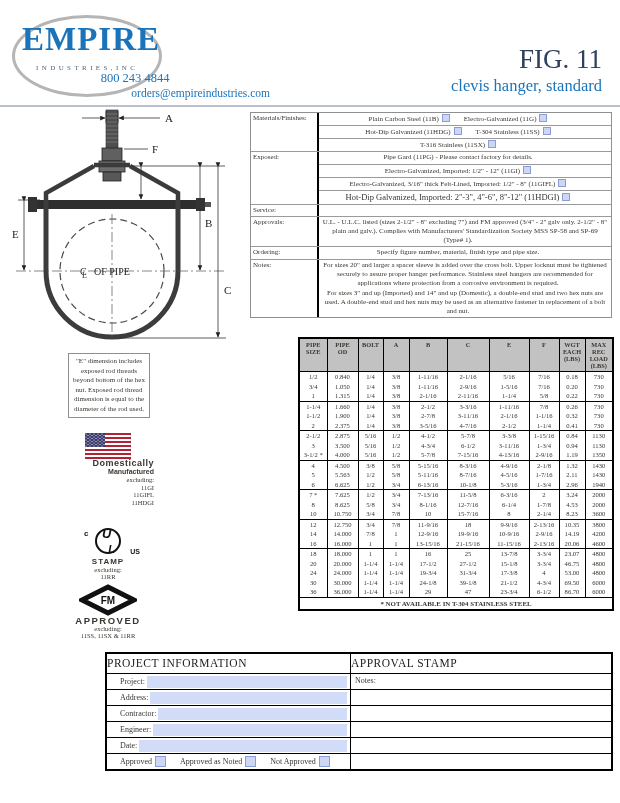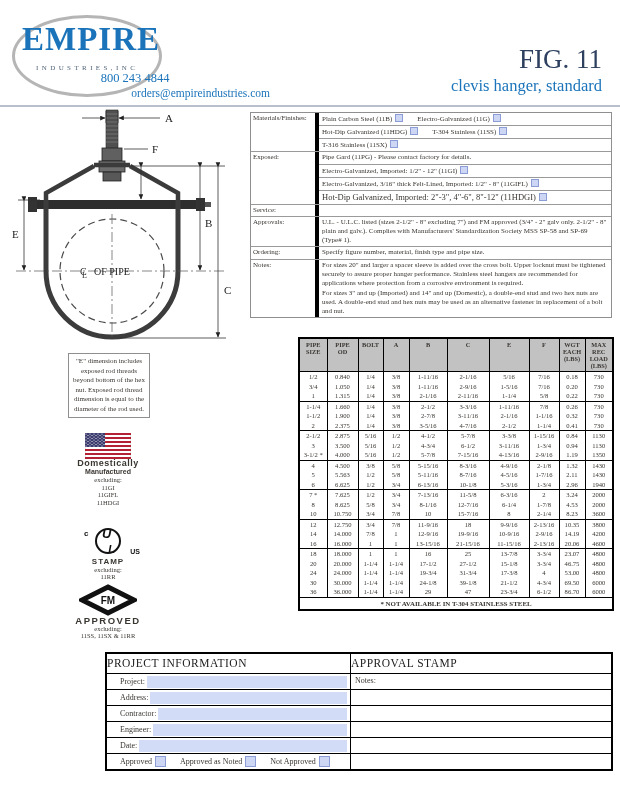--- a/index.html
+++ b/index.html
@@ -27,23 +27,23 @@
     font-size:16.5px;color:var(--brand-blue);}
   .hdr-rule{position:absolute;left:0;top:105px;width:620px;height:2px;background:#b9c0cc;}
 
   
   .diagram{position:absolute;left:10px;top:108px;}
 
   
   .spec{position:absolute;left:250px;top:112px;width:362px;border:1px solid #8f8f8f;font-size:7px;}
   .info-row{display:flex;border-top:1px solid #9a9a9a;}
   .info-row:first-child{border-top:none;}
-  .info-label{width:68px;border-right:4px solid #000000;padding:1px 2px;line-height:9px;}
+  .info-label{width:68px;border-right:2px solid #000000;padding:1px 2px;line-height:9px;}
   .info-content{flex:1;min-width:0;}
-  .info-line{padding:1px 3px;line-height:9px;min-height:12px;}
+  .info-line{padding:1px 3px;line-height:9px;min-height:12px;text-align:center;}
   .info-line + .info-line{border-top:1px solid #9a9a9a;}
   .flow .info-line + .info-line{border-top:none;padding-top:0;}
   .info-line.large{font-size:8.5px;line-height:11px;}
   .seg{margin-right:14px;white-space:normal;}
   .cb{display:inline-block;width:8px;height:8px;background:var(--cb-blue);
       border:1px solid var(--cb-border);vertical-align:-1px;margin-left:3px;}
 
   
   .size-wrap{position:absolute;left:298px;top:337px;width:314px;}
   table.size{border-collapse:collapse;table-layout:fixed;width:314px;border:2px solid #000;}
@@ -52,21 +52,21 @@
   table.size td{font-size:6.6px;text-align:center;border-left:1px solid #000;border-right:1px solid #000;
     padding:0;height:9.5px;line-height:9.5px;white-space:nowrap;overflow:hidden;}
   table.size tr.gs td{border-top:1.6px solid #000;}
   table.size td.fn{font-weight:bold;font-size:6.9px;border-top:1.6px solid #000;height:11px;line-height:11px;}
 
   
   .note-box{position:absolute;left:68px;top:353px;width:82px;border:1px solid #8f8f8f;
     padding:3px 2px;font-size:7px;line-height:9.5px;text-align:center;}
   .badge{position:absolute;text-align:center;font-size:6.5px;line-height:7.5px;}
   .badge .sans-b{font-family:"Liberation Sans",sans-serif;font-weight:bold;}
-  .b-dom{left:62px;top:433px;width:92px;}
+  .b-dom{left:62px;top:433px;width:92px;text-align:right;}
   .b-dom .t1{font-size:9px;letter-spacing:.5px;}
   .b-dom .t2{font-size:7px;margin-bottom:1px;}
   .b-ul{left:62px;top:527px;width:92px;}
   .ul-wrap{position:relative;width:60px;margin:0 auto;height:30px;}
   .ul-circle{position:absolute;left:17px;top:1px;width:26px;height:26px;border:2.5px solid #111;
     border-radius:50%;}
   .ul-u{position:absolute;left:5px;top:0px;font-family:"Liberation Sans",sans-serif;
     font-weight:bold;font-style:italic;font-size:13px;color:#111;}
   .ul-l{position:absolute;right:4px;bottom:-1px;font-family:"Liberation Sans",sans-serif;
     font-weight:bold;font-style:italic;font-size:11px;color:#111;}

